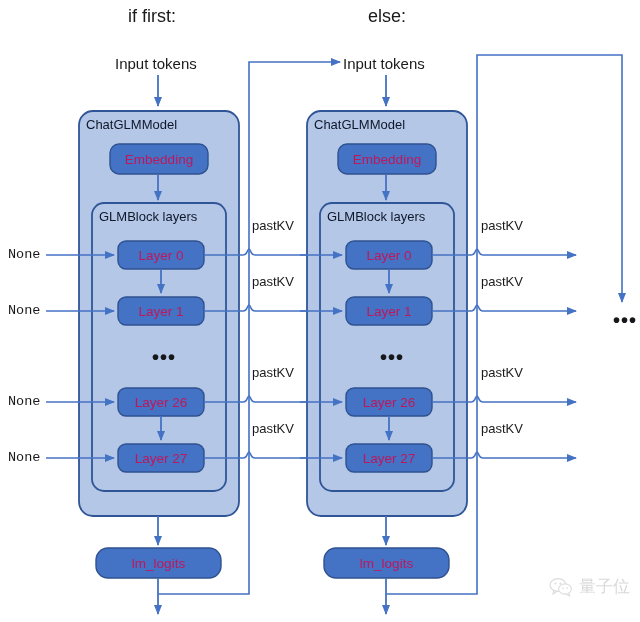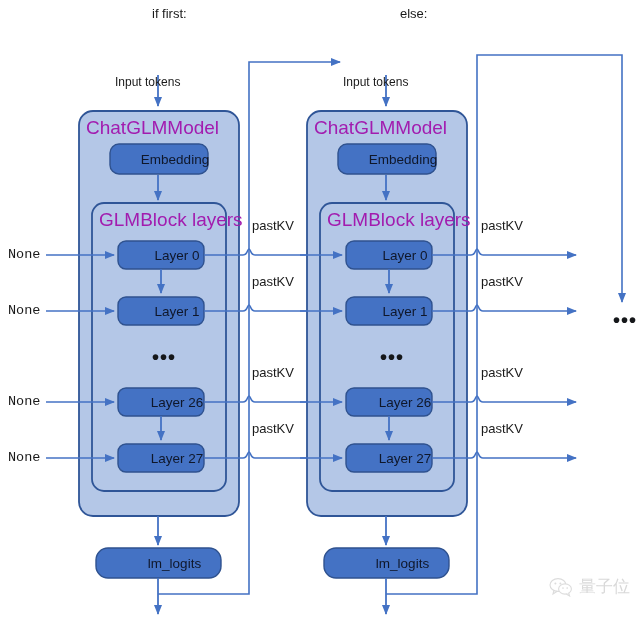--- a/index.html
+++ b/index.html
@@ -3,29 +3,29 @@
 <meta charset="utf-8">
 <style>
   html,body{margin:0;padding:0;background:#ffffff;}
   body{
     width:640px;height:622px;overflow:hidden;
     font-family:"Liberation Sans","DejaVu Sans",sans-serif;
     position:relative;
   }
   #canvas{position:absolute;left:0;top:0;width:640px;height:622px;}
   .lbl{position:absolute;color:#1a1a1a;white-space:nowrap;}
-  .cond{font-size:13px;margin-left:24px;}
-  .inp{font-size:12px;margin-top:20px;}
+  .cond{font-size:18px;}
+  .inp{font-size:15px;}
   .none{font-size:13.5px;font-family:Liberation Mono, monospace;}
   .pkv{font-size:13px;text-align:right;}
   .dots{font-size:20px;font-weight:bold;letter-spacing:1px;line-height:1;color:#15171a;}
-  .boxlbl{position:absolute;font-size:19px;color:#a21caf;white-space:nowrap;text-align:center;}
+  .boxlbl{position:absolute;font-size:13px;color:#0f172a;white-space:nowrap;text-align:center;}
   .nodetext{
     position:absolute;display:flex;align-items:center;justify-content:center;
-    color:#0f172a;font-size:13.5px;white-space:nowrap;padding-left:16px;
+    color:#be185d;font-size:13.5px;white-space:nowrap;
   }
   .wm{
     position:absolute;right:10px;bottom:24px;
     display:flex;align-items:center;gap:6px;
     color:#d9d9d9;font-size:17px;
     font-family:"DejaVu Sans",sans-serif;
     user-select:none;
   }
   .wm svg{display:block;}
 </style>
@@ -106,21 +106,21 @@
 
     <path d="M386,516 L386,545" stroke="#4472C4" stroke-width="1.8" fill="none" marker-end="url(#ah)"></path>
     <rect x="324" y="548" width="125" height="30" rx="12" ry="12" fill="#4472C4" stroke="#2F528F" stroke-width="1.4"></rect>
     <path d="M386,578 L386,614" stroke="#4472C4" stroke-width="1.8" fill="none" marker-end="url(#ah)"></path>
 
     <path d="M386,594 L477,594 L477,55 L622,55 L622,302" stroke="#4472C4" stroke-width="1.6" fill="none" marker-end="url(#ah)"></path>
   </g>
 </svg>
 
 <div class="lbl cond" style="left:128px;top:6px;">if first:</div>
-<div class="lbl cond" style="left:376px;top:6px;text-align:right;">else:</div>
+<div class="lbl cond" style="left:368px;top:6px;text-align:right;">else:</div>
 
 <div class="lbl inp" style="left:115px;top:55px;">Input tokens</div>
 <div class="lbl inp" style="left:343px;top:55px;">Input tokens</div>
 
 <div class="boxlbl" style="left:86px;top:117px;">ChatGLMModel</div>
 <div class="boxlbl" style="left:314px;top:117px;">ChatGLMModel</div>
 <div class="boxlbl" style="left:99px;top:209px;">GLMBlock layers</div>
 <div class="boxlbl" style="left:327px;top:209px;">GLMBlock layers</div>
 
 <div class="nodetext" style="left:110px;top:144px;width:98px;height:30px;">Embedding</div>

